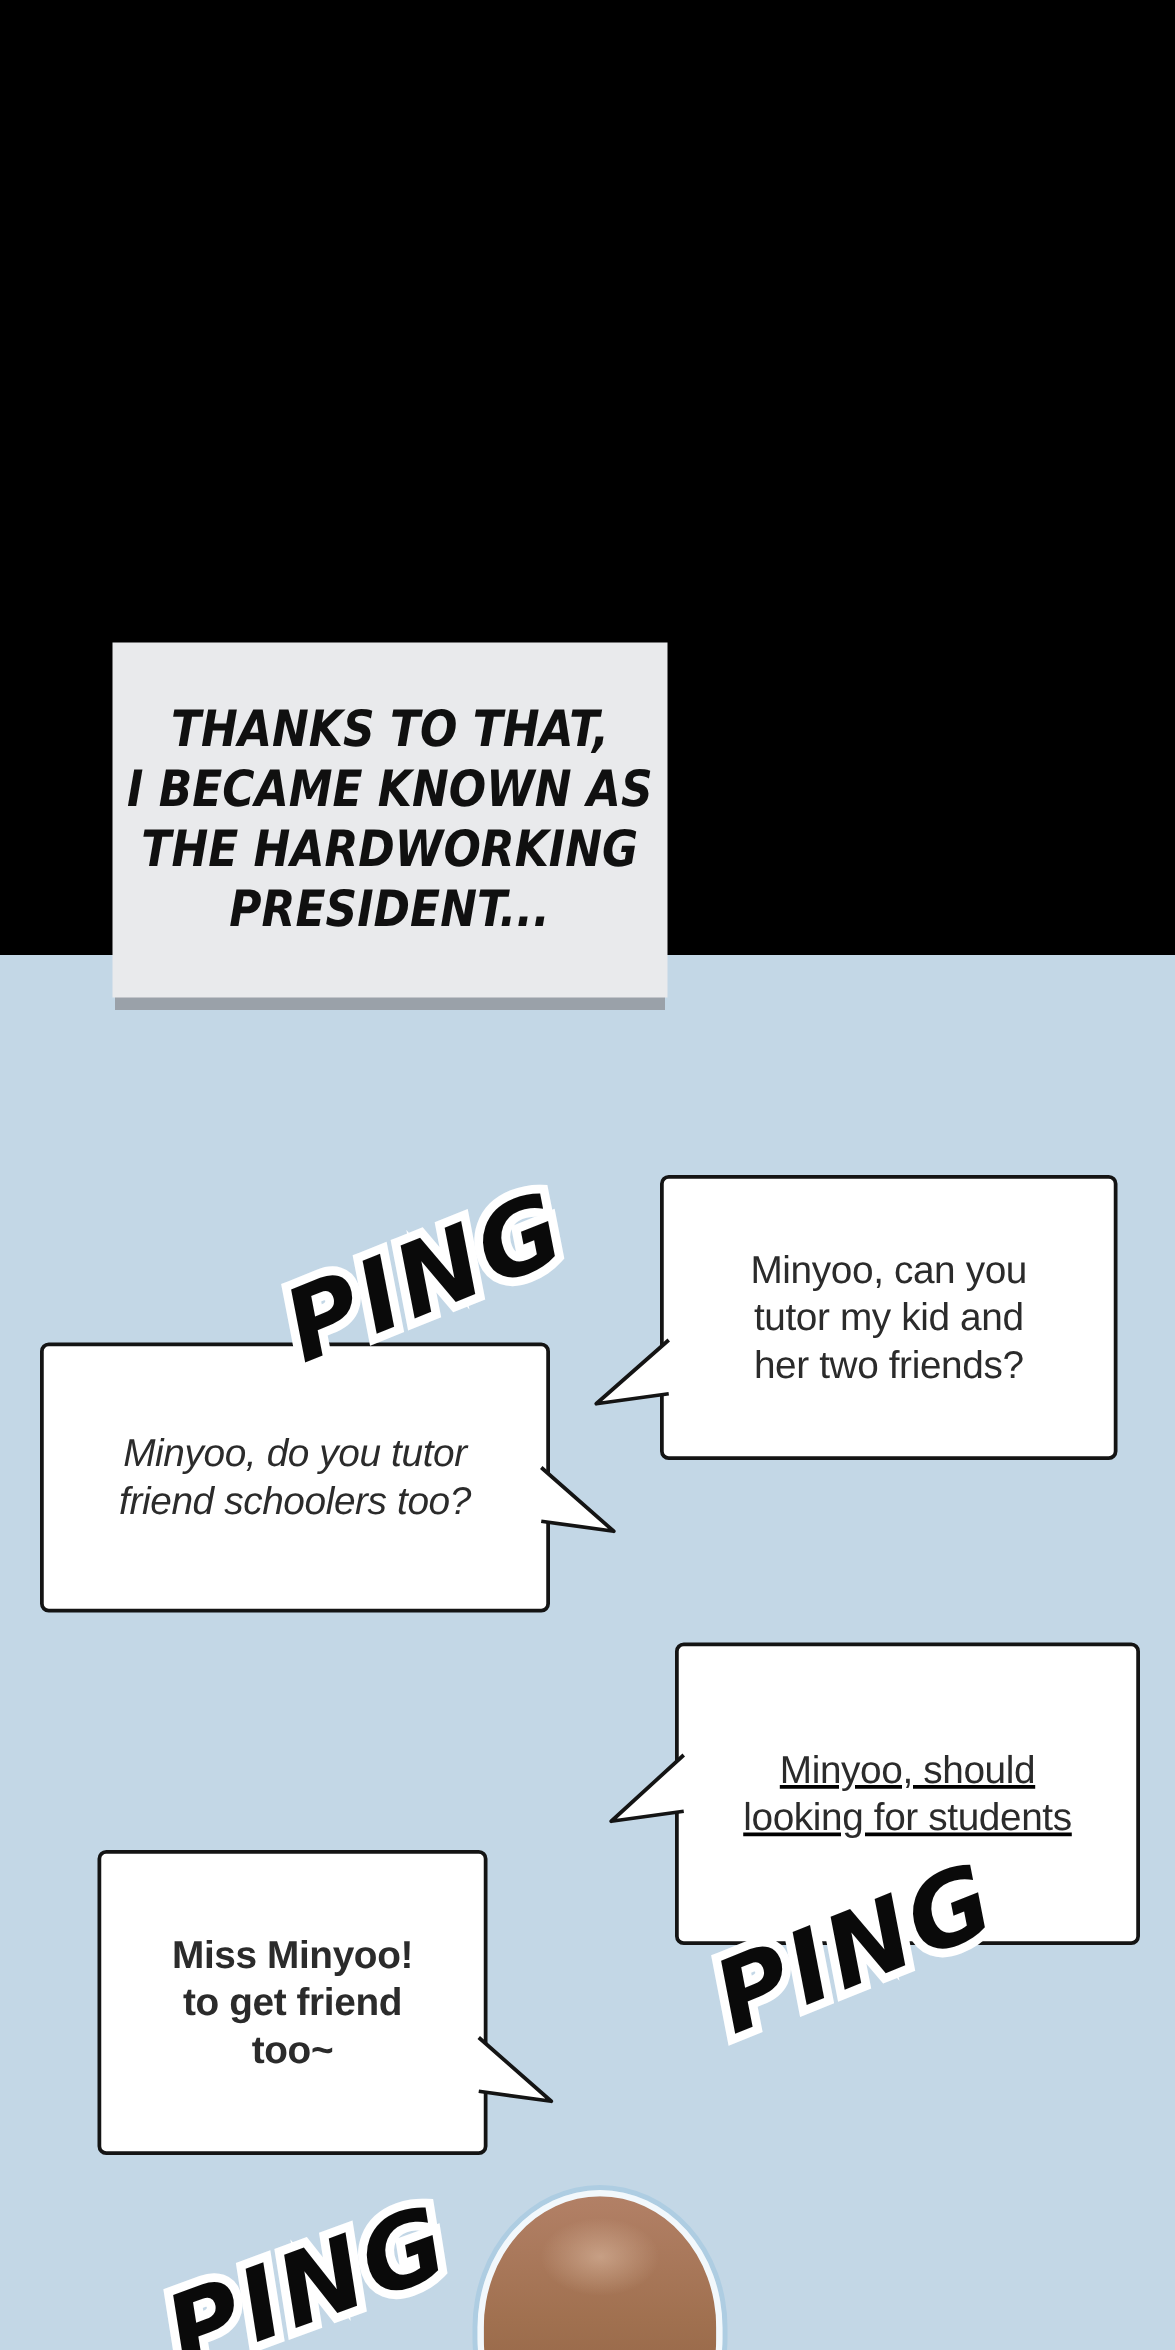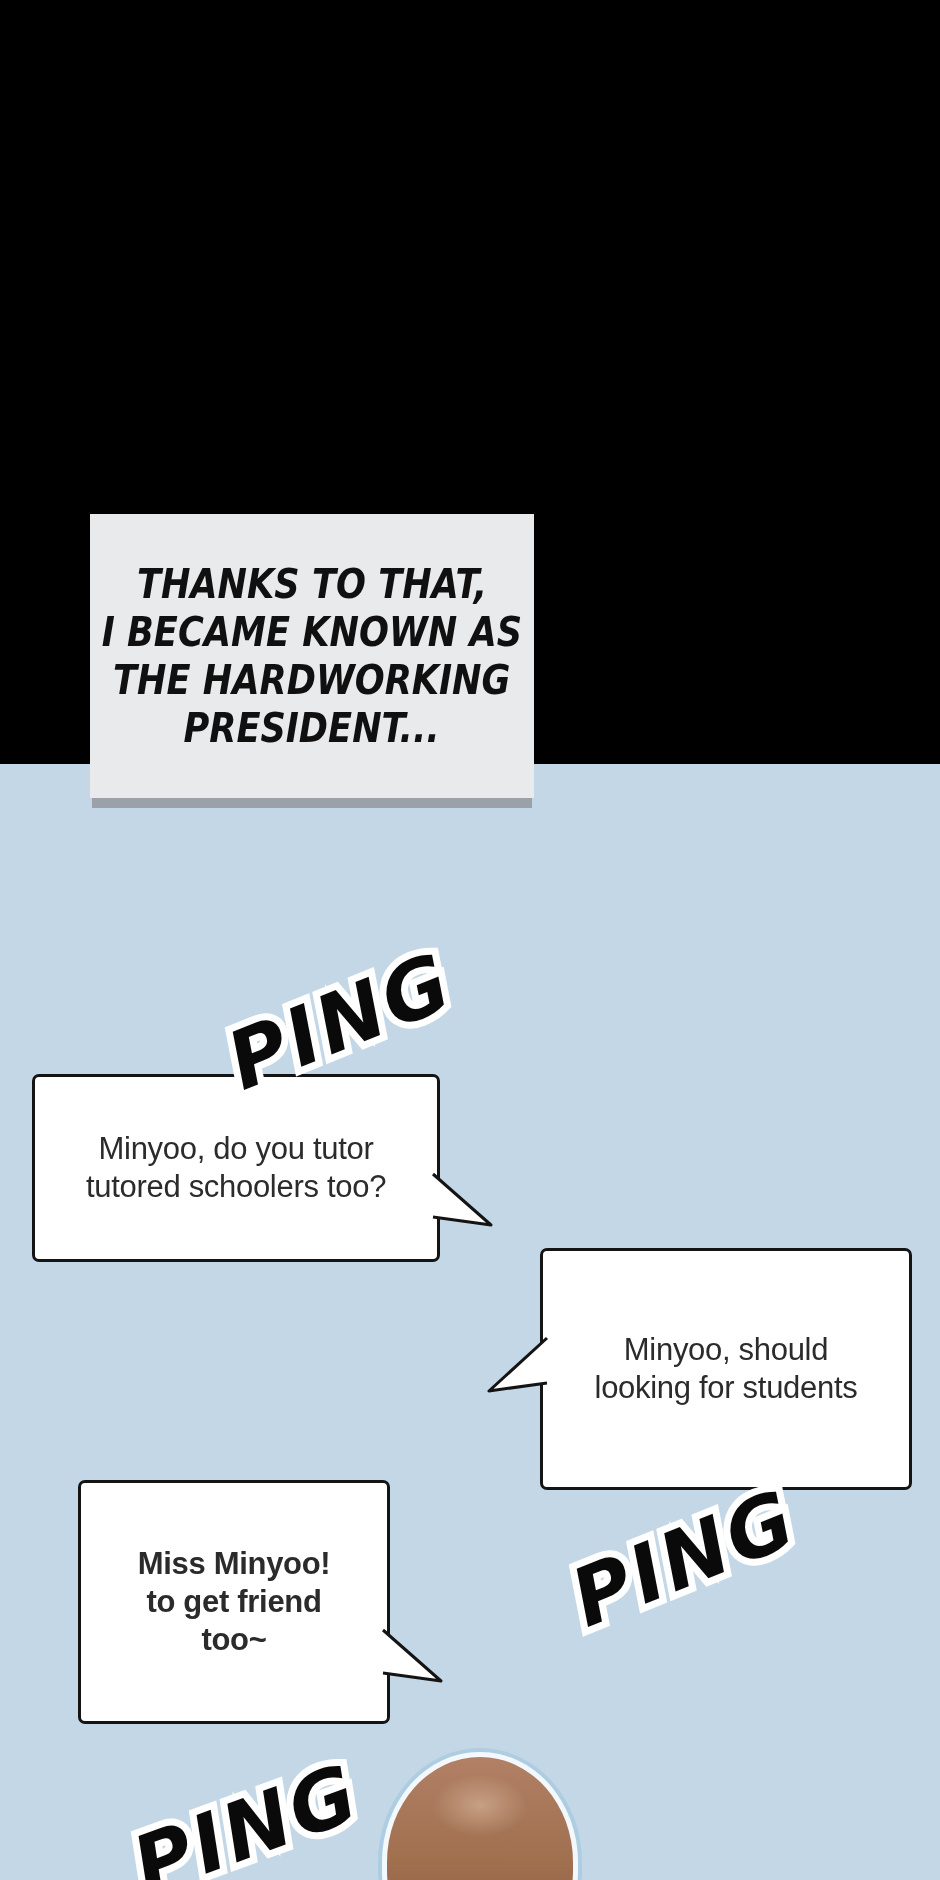--- a/index.html
+++ b/index.html
@@ -25,22 +25,22 @@
   
   .bubble{
     position:absolute;background:#ffffff;border:3px solid #141414;border-radius:7px;
     display:flex;flex-direction:column;justify-content:center;align-items:center;
     text-align:center;z-index:3;box-sizing:border-box;
   }
   .bubble-line{
     font-size:31px;line-height:1.22;color:#2b2b2b;letter-spacing:-0.3px;white-space:nowrap;
   }
   .bubble-1{left:528px;top:940px;width:366px;height:228px;}
-  .bubble-2{left:32px;top:1074px;width:408px;height:188px;}
-  .bubble-3{left:540px;top:1248px;width:372px;height:242px;}
+  .bubble-2{left:32px;top:1074px;width:408px;height:216px;font-style:italic;}
+  .bubble-3{left:540px;top:1314px;width:372px;height:242px;text-decoration:underline;}
   .bubble-4{left:78px;top:1480px;width:312px;height:244px;font-weight:bold;}
 
   .tail{position:absolute;overflow:visible;}
   .tail-b1{left:-58px;top:126px;}
   .tail-b2{right:-58px;top:94px;}
   .tail-b3{left:-58px;top:84px;}
   .tail-b4{right:-58px;top:144px;}
 
   
   .ping{
@@ -85,27 +85,35 @@
     <div class="narration-line">I BECAME KNOWN AS</div>
     <div class="narration-line">THE HARDWORKING</div>
     <div class="narration-line">PRESIDENT...</div>
   </div>
 
   <div class="ping ping-1">
     <span class="stroke">PING</span>
     <span class="fill">PING</span>
   </div>
 
+  <div class="bubble bubble-1">
+    <svg class="tail tail-b1" width="64" height="58" viewBox="0 0 64 58">
+      <path d="M62,3 L4,54 L62,46" fill="#ffffff" stroke="#141414" stroke-width="3" stroke-linejoin="round"></path>
+    </svg>
+    <div class="bubble-line">Minyoo, can you</div>
+    <div class="bubble-line">tutor my kid and</div>
+    <div class="bubble-line">her two friends?</div>
+  </div>
 
   <div class="bubble bubble-2">
     <svg class="tail tail-b2" width="64" height="58" viewBox="0 0 64 58">
       <path d="M2,3 L60,54 L2,46" fill="#ffffff" stroke="#141414" stroke-width="3" stroke-linejoin="round"></path>
     </svg>
     <div class="bubble-line">Minyoo, do you tutor</div>
-    <div class="bubble-line">tutored schoolers too?</div>
+    <div class="bubble-line">friend schoolers too?</div>
   </div>
 
   <div class="bubble bubble-3">
     <svg class="tail tail-b3" width="64" height="60" viewBox="0 0 64 60">
       <path d="M62,3 L4,56 L62,48" fill="#ffffff" stroke="#141414" stroke-width="3" stroke-linejoin="round"></path>
     </svg>
     <div class="bubble-line">Minyoo, should</div>
     <div class="bubble-line">looking for students</div>
   </div>
 

